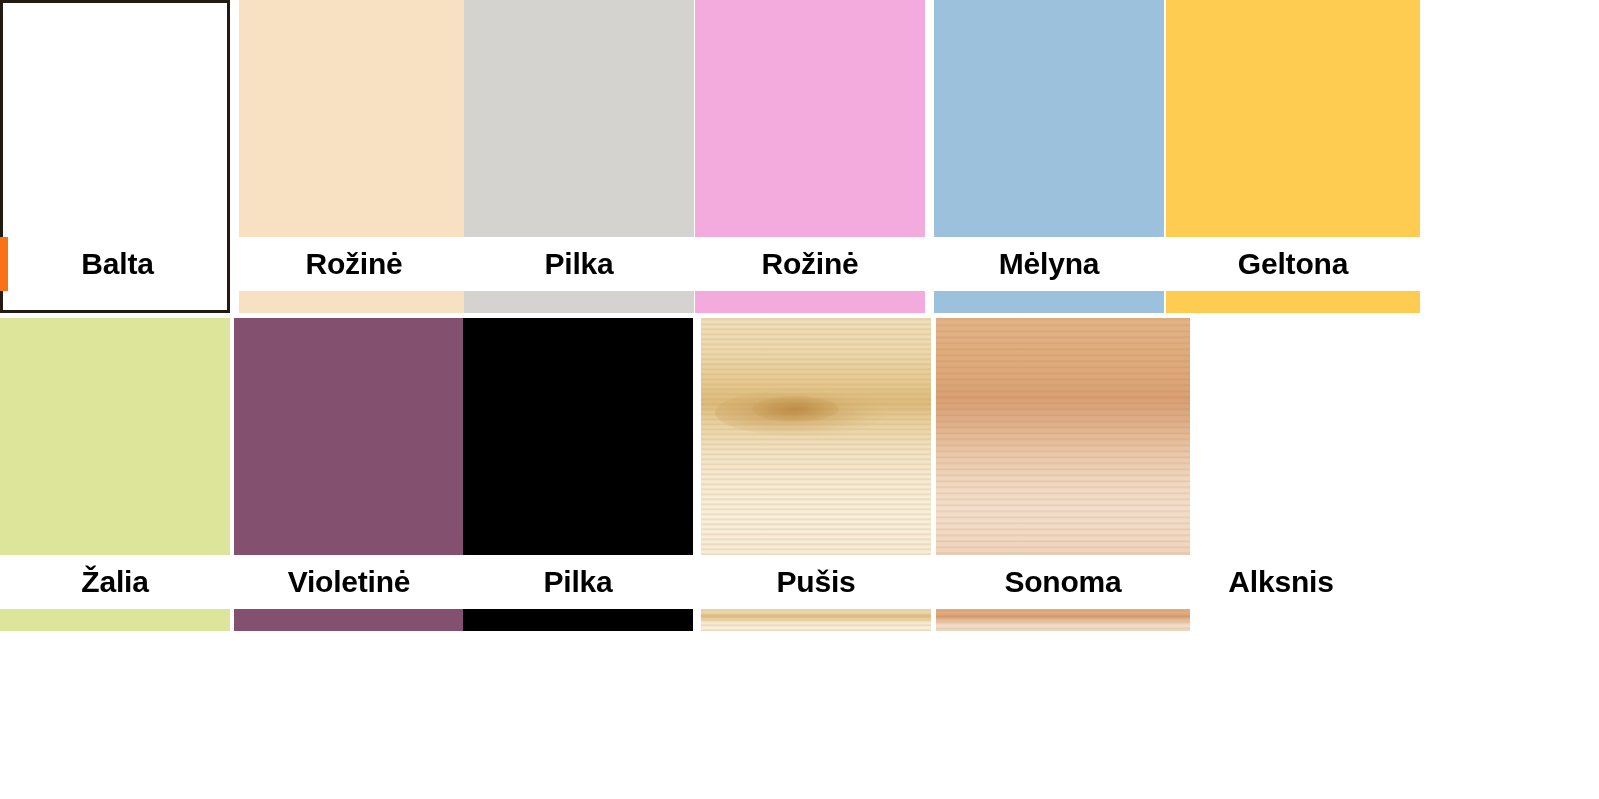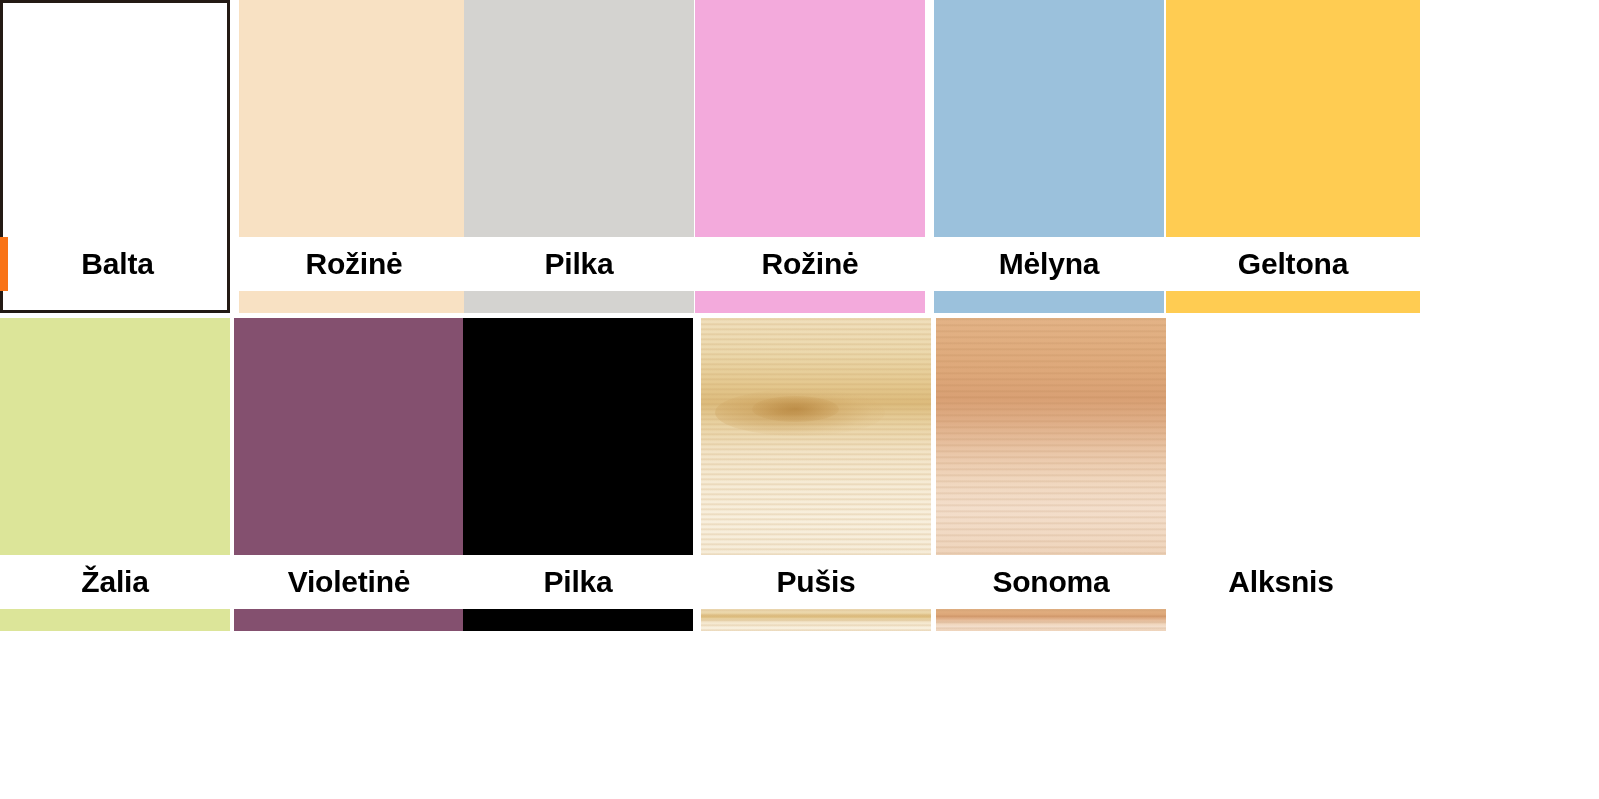--- a/index.html
+++ b/index.html
@@ -319,21 +319,21 @@
         </div>
       </div>
       <div class="swatch-label-band">
         <span class="swatch-label">Pušis</span>
       </div>
       <div class="swatch-strip">
         <div class="tex-fill tex-pusis"></div>
       </div>
     </div>
 
-    <div class="swatch" style="left:936px;">
+    <div class="swatch" style="left:936px;padding-left:24px;">
       <div class="swatch-main">
         <div class="tex-fill tex-sonoma"></div>
       </div>
       <div class="swatch-label-band">
         <span class="swatch-label">Sonoma</span>
       </div>
       <div class="swatch-strip">
         <div class="tex-fill tex-sonoma"></div>
       </div>
     </div>

